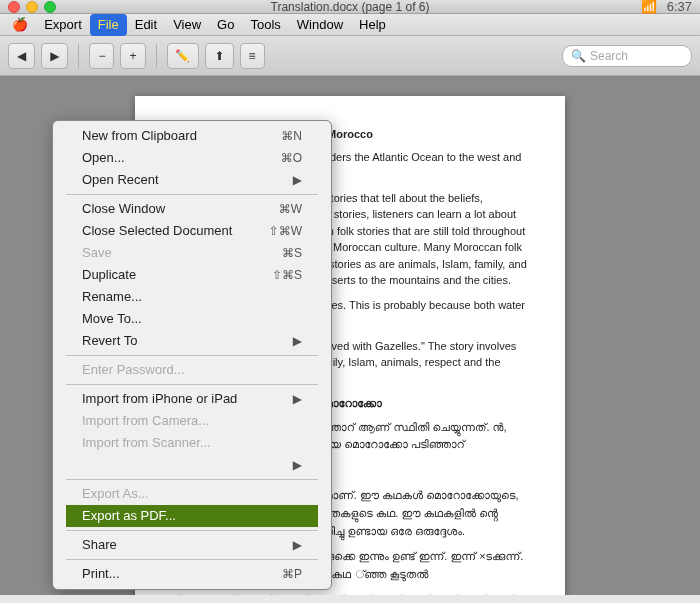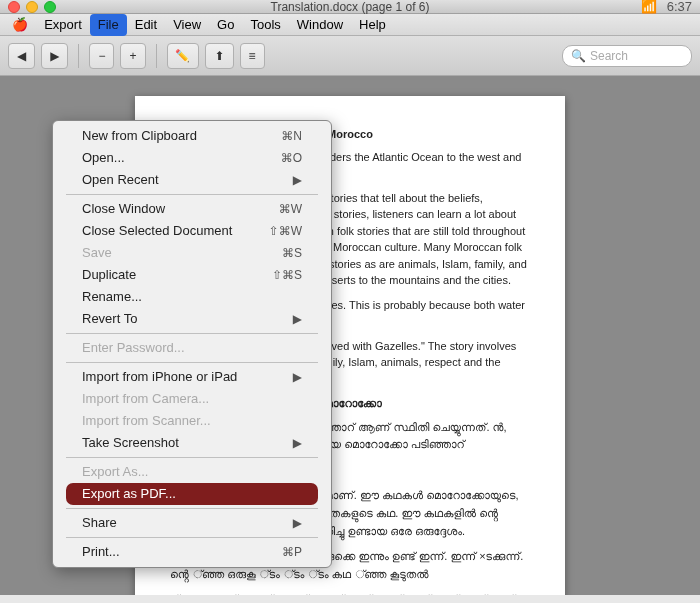--- a/index.html
+++ b/index.html
@@ -64,21 +64,21 @@
       padding: 0 8px;
       height: 22px;
       line-height: 22px;
       font-size: 13px;
       color: #000;
       cursor: pointer;
       border-radius: 4px;
     }
     .menu-item.active {
       background: #2a6adf;
-      color: #0f172a;
+      color: #fde047;
     }
 
     
     .toolbar {
       background: linear-gradient(to bottom, #e0e0e0, #ccc);
       height: 40px;
       display: flex;
       align-items: center;
       padding: 0 8px;
       border-bottom: 1px solid #aaa;
@@ -173,21 +173,21 @@
       line-height: 22px;
       padding: 0 16px;
       display: flex;
       align-items: center;
       justify-content: space-between;
       font-size: 13px;
       color: #222;
       cursor: pointer;
       position: relative;
     }
-    .dd-item.active { background: #7f1d1d; color: white; border-radius: 7px; }
+    .dd-item.active { background: #4d7c0f; color: white; }
     .dd-item.disabled { color: #aaa; cursor: default; }
     .dd-separator {
       height: 1px;
       background: #c0c0c0;
       margin: 3px 0;
     }
     .dd-shortcut {
       font-size: 12px;
       color: #555;
       margin-left: auto;
@@ -290,20 +290,23 @@
         <span class="dd-shortcut">⌘S</span>
       </div>
       <div class="dd-item">
         <span>Duplicate</span>
         <span class="dd-shortcut">⇧⌘S</span>
       </div>
       <div class="dd-item">
         <span>Rename...</span>
       </div>
       <div class="dd-item">
+        <span>Move To...</span>
+      </div>
+      <div class="dd-item">
         <span>Revert To</span>
         <span class="dd-shortcut">▶</span>
       </div>
 
       <div class="dd-separator"></div>
 
       <div class="dd-item disabled">
         <span>Enter Password...</span>
       </div>
 
@@ -314,21 +317,20 @@
         <span class="dd-shortcut" style="margin-left:auto;">▶</span>
 
       </div>
       <div class="dd-item disabled">
         <span>Import from Camera...</span>
       </div>
       <div class="dd-item disabled">
         <span>Import from Scanner...</span>
       </div>
       <div class="dd-item">
-        <span>Take Screenshot</span>
         <span class="dd-shortcut">▶</span>
       </div>
 
       <div class="dd-separator"></div>
 
       <div class="dd-item disabled">
         <span>Export As...</span>
       </div>
       <div class="dd-item active">
         <span>Export as PDF...</span>

